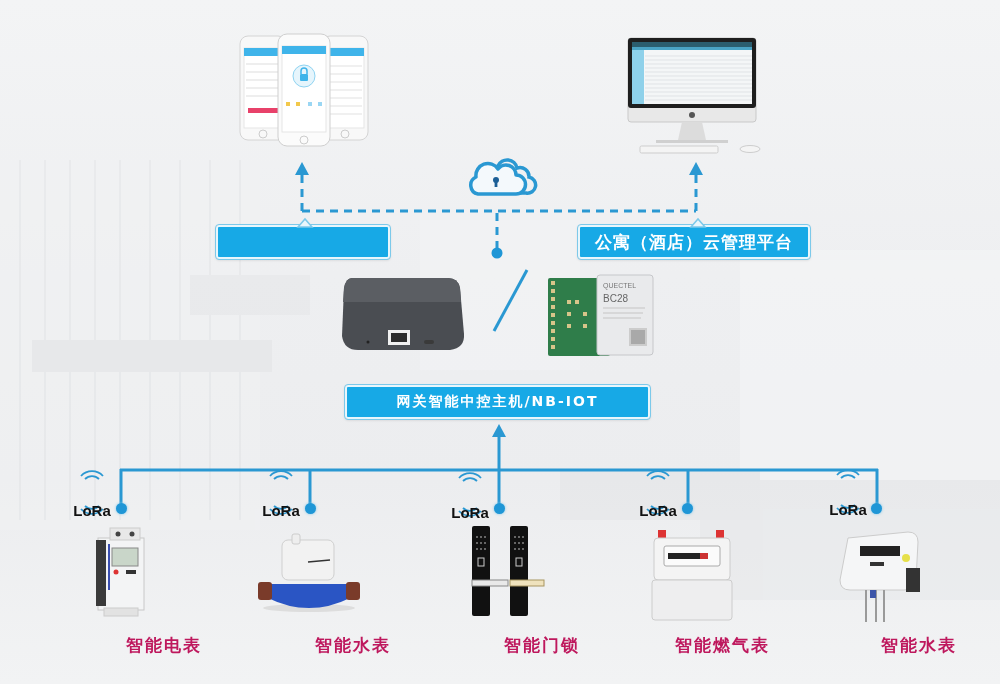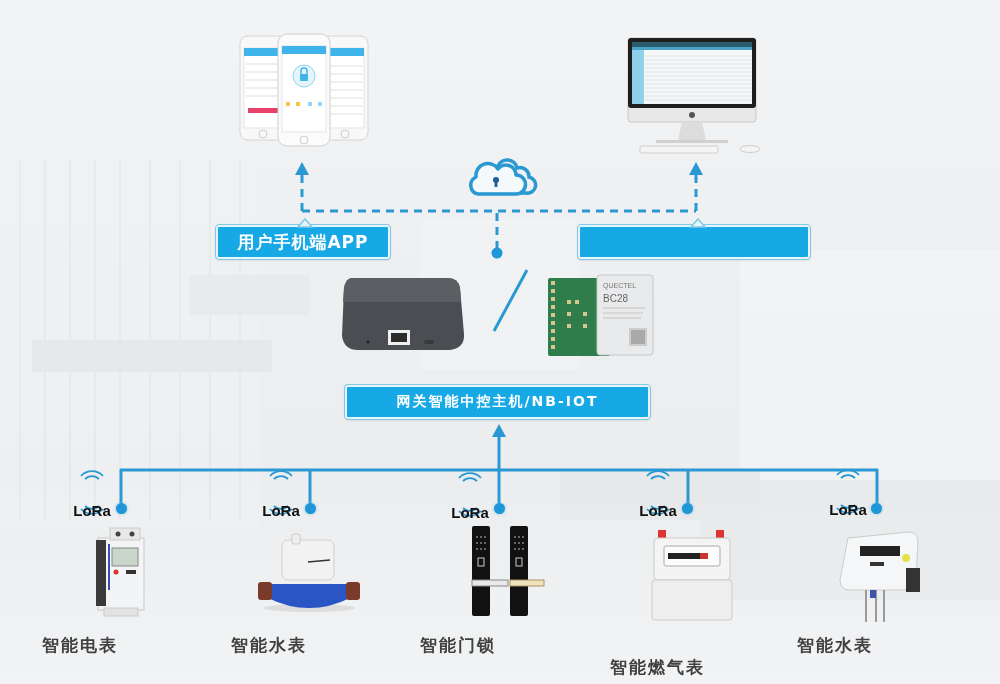--- a/index.html
+++ b/index.html
@@ -5,21 +5,21 @@
   * { margin:0; padding:0; box-sizing:border-box; }
   html, body { width:1000px; height:684px; overflow:hidden; }
   body { position:relative; font-family:"DejaVu Sans", sans-serif;
     background: linear-gradient(180deg,#f3f4f5 0%,#eeeff1 40%,#ecedef 70%,#f2f3f4 100%); }
   .bg { position:absolute; inset:0; pointer-events:none; }
   .abs { position:absolute; }
   .label-box { position:absolute; height:34px; background:#17a9e6; border:2px solid #e8f6fc;
     outline:1.5px solid #7cc9ea; border-radius:3px; color:#fff; font-size:17px; font-weight:bold;
     display:flex; align-items:center; justify-content:center; letter-spacing:1px; box-shadow:0 1px 3px rgba(0,0,0,0.15); }
   .label-box .notch { position:absolute; top:-8px; width:14px; height:8px; }
-  .device-label { position:absolute; color:#404040; font-size:17px; font-weight:bold; letter-spacing:2px; width:160px; text-align:left; }
+  .device-label { position:absolute; color:#be185d; font-size:17px; font-weight:bold; letter-spacing:2px; width:160px; text-align:right; }
   .lora { position:absolute; width:60px; height:46px; }
   .lora .txt { position:absolute; left:0; top:12px; width:60px; text-align:center; font-weight:bold; font-size:15px; color:#111; font-family:"Liberation Sans", sans-serif;margin-top:20px; }
   .dot { position:absolute; width:11px; height:11px; border-radius:50%; background:#1f96d6; box-shadow:0 0 3px #7cc6ea; }
   svg { overflow:visible; }
 </style>
 </head>
 <body>
 
 <svg class="bg" width="1000" height="684">
   <g opacity="0.5">
@@ -152,26 +152,26 @@
     <path d="M14 36 a9 9 0 0 1 -2 -17 a12 12 0 0 1 22 -8 a10 10 0 0 1 18 6 a9 9 0 0 1 0 19 Z" fill="#f4f9fc" stroke="#2a98d2" stroke-width="3.5" stroke-linejoin="round"></path>
     <circle cx="32" cy="22" r="3" fill="#1c5f96"></circle>
     <rect x="30.6" y="23" width="2.8" height="6" fill="#1c5f96"></rect>
   </svg>
 </div>
 
 <div class="label-box" style="left:216px;top:225px;width:174px;">
   <svg class="notch" style="left:80px;" width="14" height="8">
       <polygon points="0,8 7,0 14,8" fill="#e8f6fc" stroke="#7cc9ea" stroke-width="1.5"></polygon>
     </svg>
-  <span>用户手机端APP</span>
 </div>
 <div class="label-box" style="left:578px;top:225px;width:232px;">
   <svg class="notch" style="left:111px;" width="14" height="8">
       <polygon points="0,8 7,0 14,8" fill="#e8f6fc" stroke="#7cc9ea" stroke-width="1.5"></polygon>
     </svg>
+  <span>公寓（酒店）云管理平台</span>
 </div>
 
 <div class="abs" style="left:338px;top:274px;width:130px;height:90px;">
   <svg width="130" height="90">
     <path d="M14 4 H110 Q120 4 122 14 L126 60 Q127 74 112 76 H20 Q6 76 4 62 L6 14 Q8 4 14 4 Z" fill="#4a4d52"></path>
     <path d="M14 4 H110 Q120 4 122 14 L123 28 H5 L6 14 Q8 4 14 4 Z" fill="#5b5e63"></path>
     <rect x="50" y="56" width="22" height="15" fill="#f0f0f0"></rect>
     <rect x="53" y="59" width="16" height="9" fill="#2c2c2c"></rect>
     <circle cx="30" cy="68" r="1.5" fill="#222"></circle>
     <rect x="86" y="66" width="10" height="4" rx="2" fill="#3a3a3a"></rect>
@@ -329,21 +329,21 @@
     <svg width="84" height="94">
       <rect x="8" y="2" width="8" height="10" fill="#d33"></rect>
         <rect x="66" y="2" width="8" height="10" fill="#d33"></rect>
       <rect x="4" y="10" width="76" height="42" rx="4" fill="#f4f4f4" stroke="#ccc"></rect>
       <rect x="14" y="18" width="56" height="20" rx="2" fill="#fbfbfb" stroke="#aaa"></rect>
       <rect x="18" y="25" width="40" height="6" fill="#222"></rect>
       <rect x="50" y="25" width="8" height="6" fill="#c33"></rect>
       <rect x="2" y="52" width="80" height="40" rx="3" fill="#eeeeef" stroke="#ccc"></rect>
     </svg>
   </div>
-  <div class="device-label" style="left:610px;top:656px;">智能燃气表</div>
+  <div class="device-label" style="left:610px;top:634px;">智能燃气表</div>
 </div>
 
 <div>
   <div class="lora" style="left:818px;top:469px;">
     <svg width="60" height="46">
       <path d="M23 9 a10 10 0 0 1 14 0" fill="none" stroke="#2a98d2" stroke-width="1.8"></path>
       <path d="M19 6 a15 15 0 0 1 22 0" fill="none" stroke="#2a98d2" stroke-width="1.8"></path>
       <path d="M23 36 a10 10 0 0 0 14 0" fill="none" stroke="#2a98d2" stroke-width="1.8"></path>
       <path d="M19 39 a15 15 0 0 0 22 0" fill="none" stroke="#2a98d2" stroke-width="1.8"></path>
     </svg>

